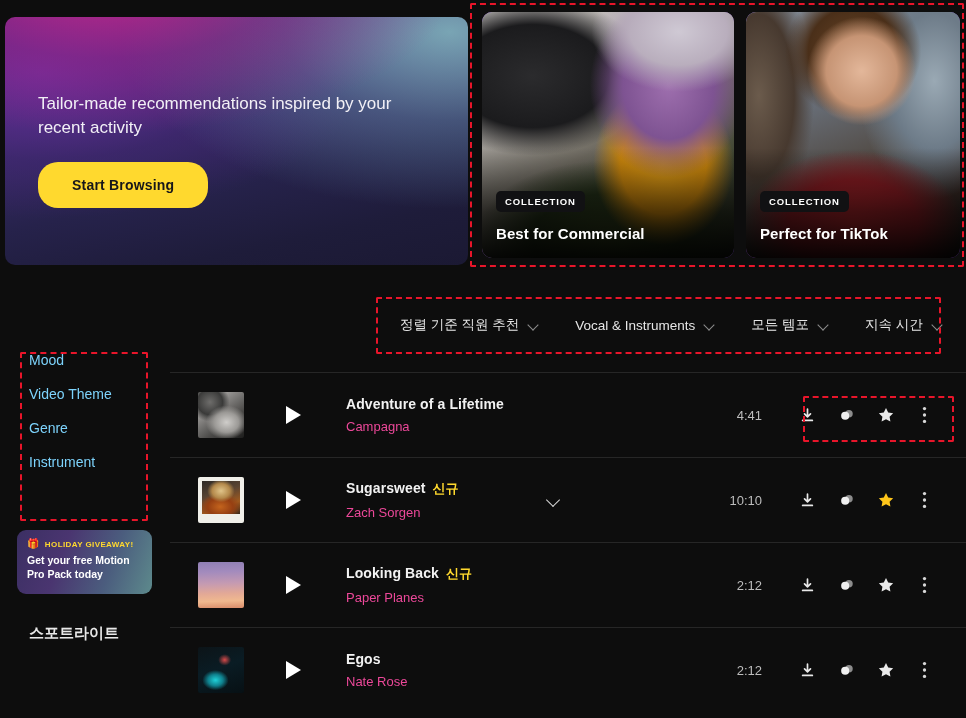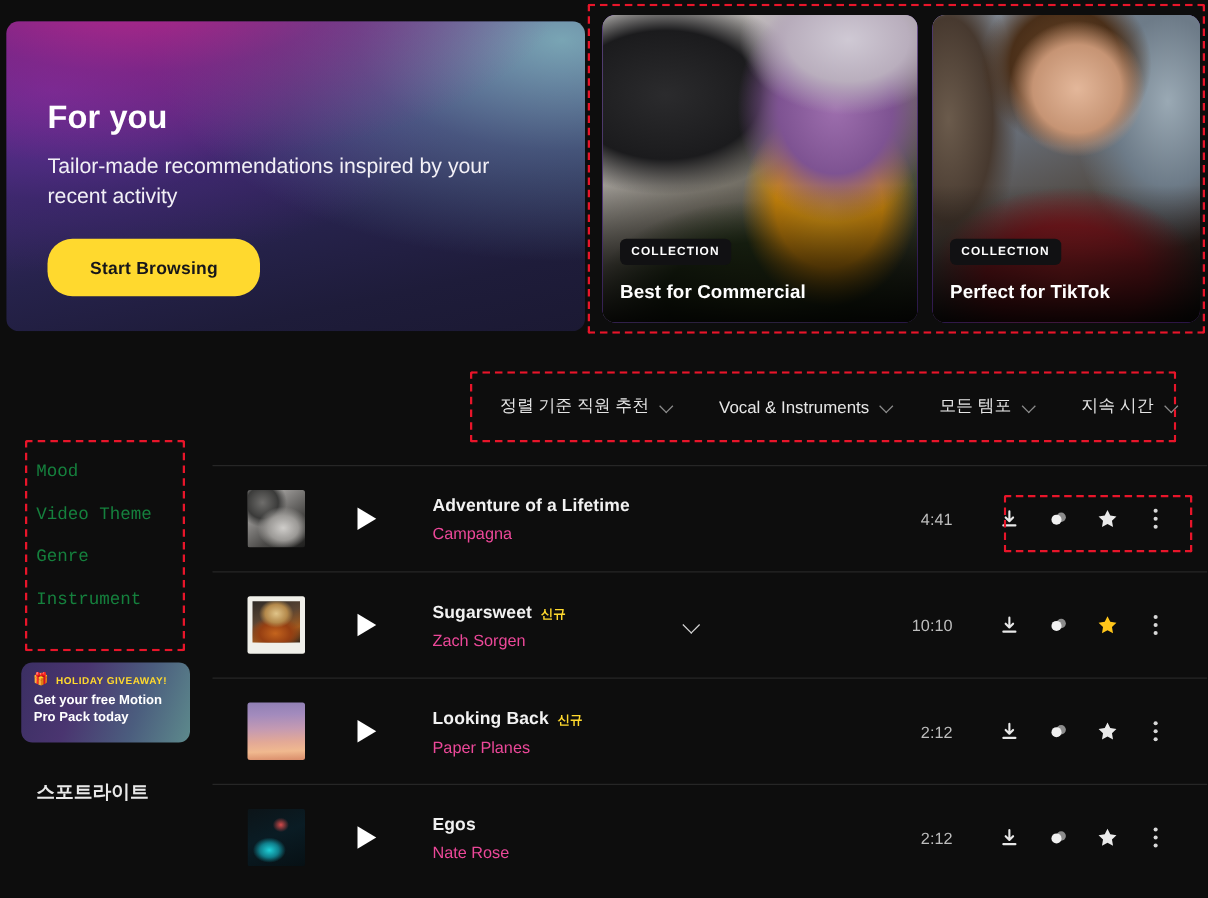--- a/index.html
+++ b/index.html
@@ -91,22 +91,22 @@
   .chev { display:inline-block; width:11px; height:11px; position:relative; opacity:.72; }
   .chev::before {
     content:""; position:absolute; left:1px; top:1px; width:7px; height:7px;
     border-right:1.6px solid #bdbdbd; border-bottom:1.6px solid #bdbdbd;
     transform:rotate(45deg);
   }
 
   
   .sidebar { position:absolute; left:0; top:352px; width:166px; }
   .facet {
-    height:34px; display:flex; align-items:flex-end; padding-left:29px;
-    color:#15803d; font-size:14px; cursor:pointer;font-family:Liberation Mono, monospace;
+    height:34px; display:flex; align-items:flex-start; padding-left:29px;
+    color:#7dd3fc; font-size:14px; cursor:pointer;
   }
   .facet + .facet { margin-top:0; }
   .promo {
     position:absolute; left:17px; top:178px; width:135px; height:64px;
     border-radius:9px; padding:9px 10px; cursor:pointer; overflow:hidden;
     background:linear-gradient(110deg, #3b2f63 0%, #4a3570 34%, #4b5d7e 68%, #5d8a8c 100%);
   }
   .promo-head {
     display:flex; align-items:center; gap:5px;
     color:#FFD92E; font-size:8px; font-weight:bold; letter-spacing:.4px;
@@ -152,21 +152,21 @@
       radial-gradient(18% 16% at 58% 28%, #d64a4a 0%, rgba(120,30,30,0) 78%),
       linear-gradient(160deg, #0c1418 0%, #0a1c24 46%, #071014 100%);
   }
   .play {
     width:0; height:0; margin-left:42px; flex:none;
     border-left:15px solid #fff; border-top:9px solid transparent; border-bottom:9px solid transparent;
   }
   .meta { margin-left:45px; flex:1; min-width:0; }
   .t-title-row { display:flex; align-items:baseline; gap:7px; }
   .t-title { color:#f2f2f2; font-size:14px; font-weight:bold; letter-spacing:.1px; }
-  .t-new { color:#FFD92E; font-size:10px; font-weight:bold; }
+  .t-new { color:#FFD92E; font-size:13px; font-weight:bold; }
   .t-artist { margin-top:7px; color:#ec4899; font-size:13px; }
   .expander {
     position:absolute; left:375px; top:50%; transform:translateY(-50%);
     width:18px; height:18px; cursor:pointer;
   }
   .expander::before {
     content:""; position:absolute; left:3px; top:4px; width:9px; height:9px;
     border-right:1.8px solid #d6d6d6; border-bottom:1.8px solid #d6d6d6;
     transform:rotate(45deg);
   }
@@ -185,21 +185,20 @@
   .anno-facets  { left:20px;  top:352px; width:128px; height:169px; }
   .anno-actions { left:803px; top:396px; width:151px; height:46px; }
 </style>
 </head>
 <body>
 
 <div class="page">
 
   <div class="hero">
     <div class="hero-inner">
-      <div class="hero-title">For you</div>
       <div class="hero-sub">Tailor-made recommendations inspired by your recent activity</div>
       <button class="hero-btn">Start Browsing</button>
     </div>
   </div>
 
   <div class="cards">
     <div class="card c1">
       <div class="card-img img1"></div>
       <div class="card-shade"></div>
       <div class="card-badge">COLLECTION</div>

